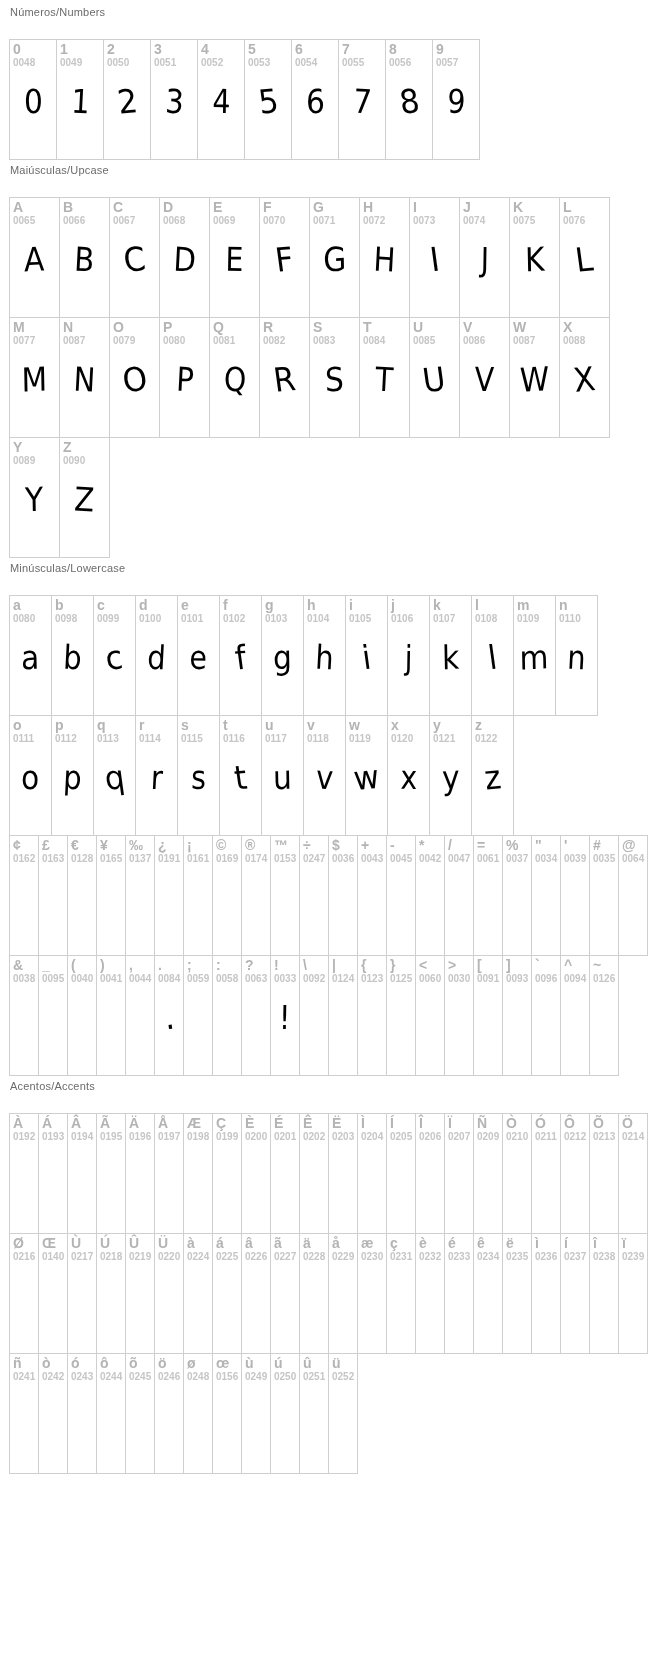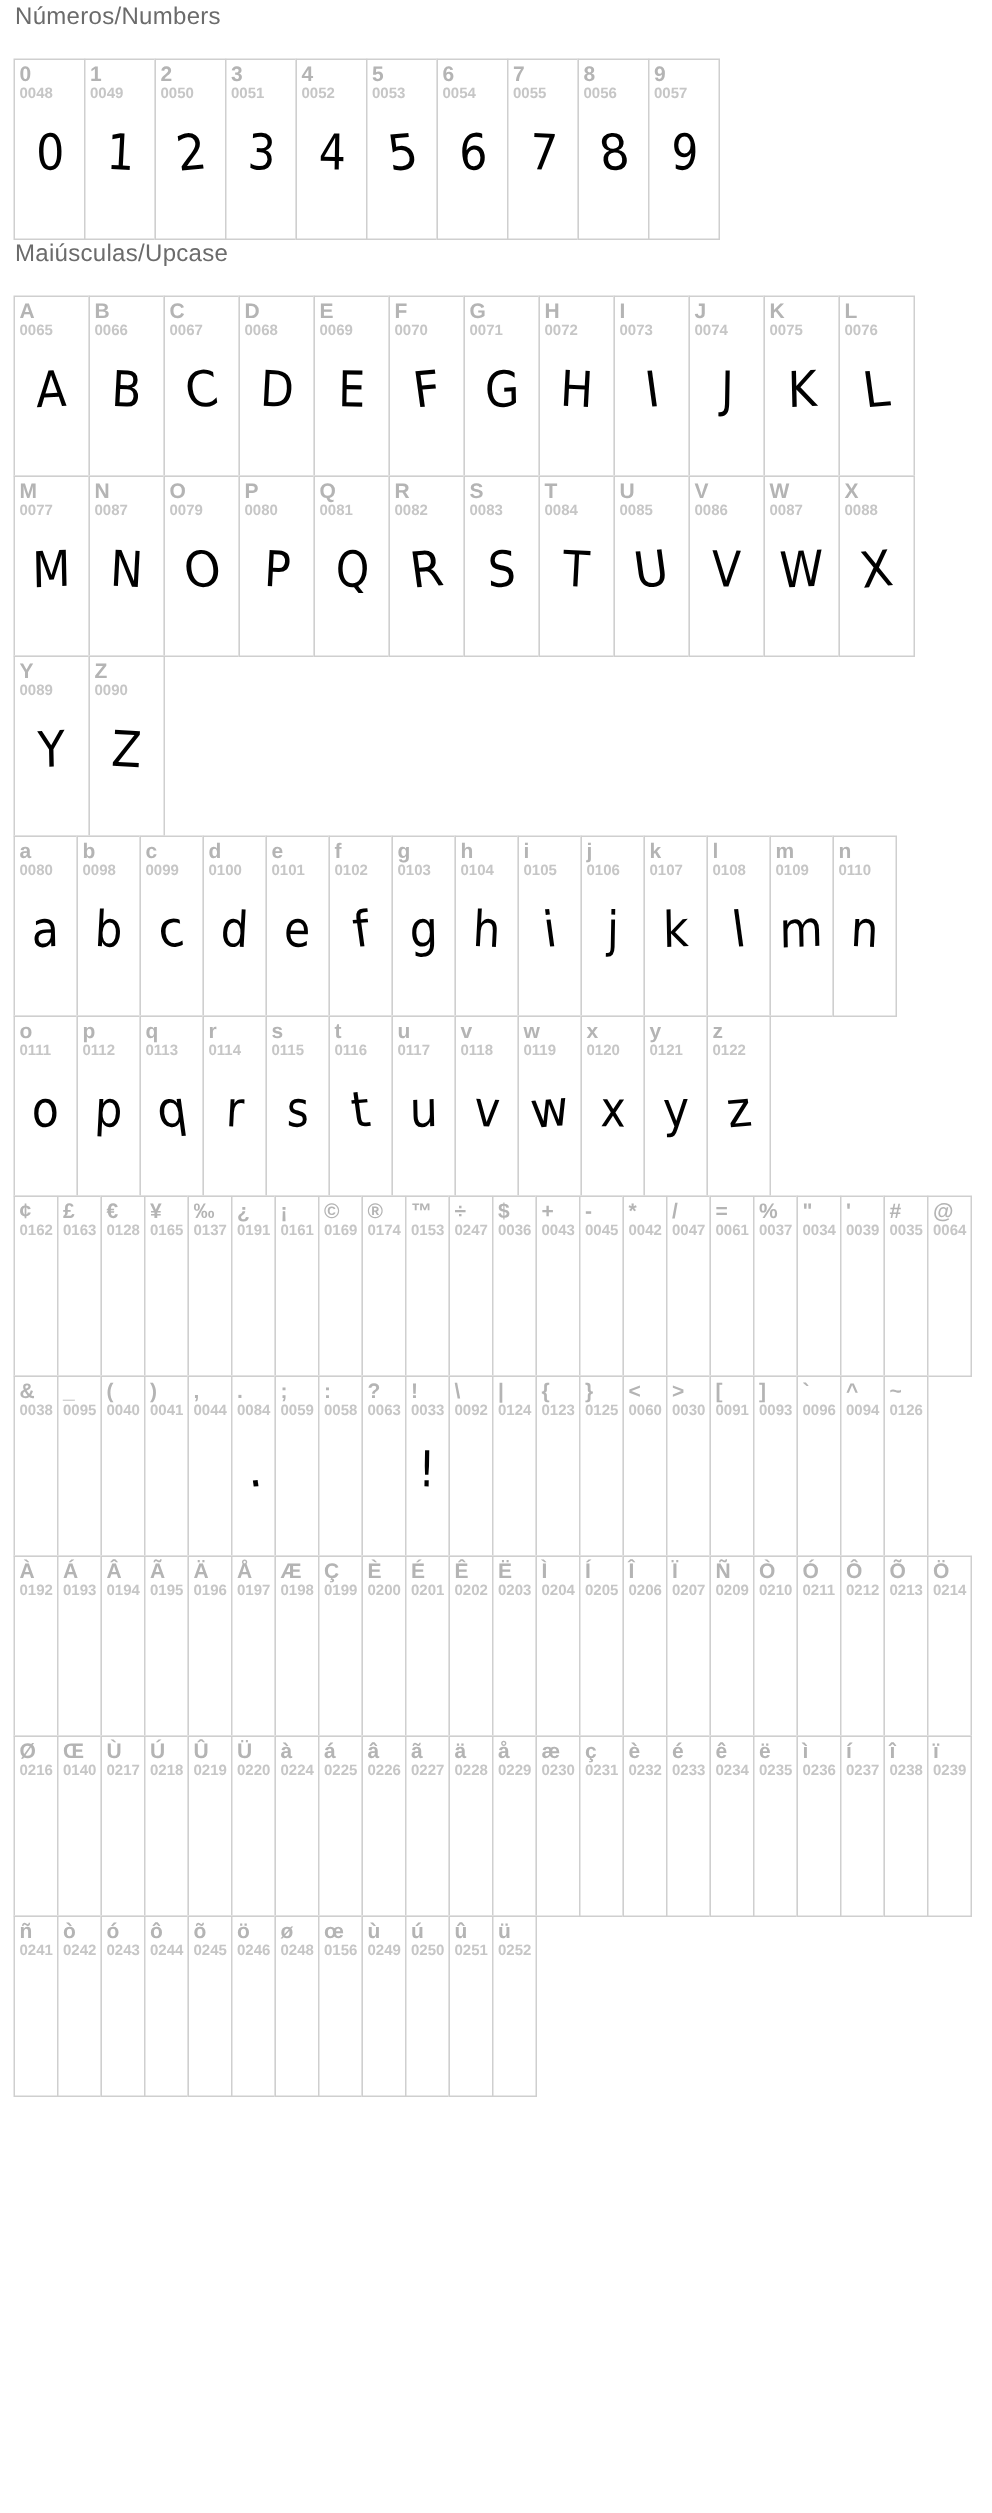--- a/index.html
+++ b/index.html
@@ -5,21 +5,21 @@
   * { box-sizing: border-box; margin: 0; padding: 0; }
   html, body { background: #ffffff; }
   body {
     width: 661px; height: 1675px; overflow: hidden;
     font-family: "Liberation Sans", sans-serif;
   }
   #content { padding: 2px 0 0 10px; }
   .section { }
   .section:first-child { margin-top: 0; }
   .section-title {
-    font-size: 16px; color: #6b6b6b; letter-spacing: .2px;
+    font-size: 11px; color: #6b6b6b; letter-spacing: .2px;
     line-height: 20px; margin-bottom: 18px; font-weight: normal;
   }
   .rows { width: max-content; }
   .row { display: flex; margin-top: -1px; width: max-content; }
   .cell {
     border: 1px solid #cfcfcf; margin-left: -1px; background: #fff;
     display: flex; flex-direction: column; min-width: 0;
   }
   .sec-numbers  .cell { width: 48px; height: 121px; }
   .sec-upcase   .cell { width: 51px; height: 121px; }
@@ -314,20 +314,21 @@
             <div class="cell-head">
               <span class="char">Z</span>
               <div class="code">0090</div>
             </div>
             <div class="glyphbox"><span class="g">Z</span></div>
           </div>
         </div>
       </div>
     </div>
     <div class="section">
+      <h2 class="section-title">Minúsculas/Lowercase</h2>
       <div class="rows">
         <div class="row sec-lowercase">
           <div class="cell">
             <div class="cell-head">
               <span class="char">a</span>
               <div class="code">0080</div>
             </div>
             <div class="glyphbox"><span class="g">a</span></div>
           </div>
           <div class="cell">
@@ -813,20 +814,21 @@
             <div class="cell-head">
               <span class="char">~</span>
               <div class="code">0126</div>
             </div>
             <div class="glyphbox"><span class="g"></span></div>
           </div>
         </div>
       </div>
     </div>
     <div class="section">
+      <h2 class="section-title">Acentos/Accents</h2>
       <div class="rows">
         <div class="row sec-accents">
           <div class="cell">
             <div class="cell-head">
               <span class="char">À</span>
               <div class="code">0192</div>
             </div>
             <div class="glyphbox"><span class="g"></span></div>
           </div>
           <div class="cell">

